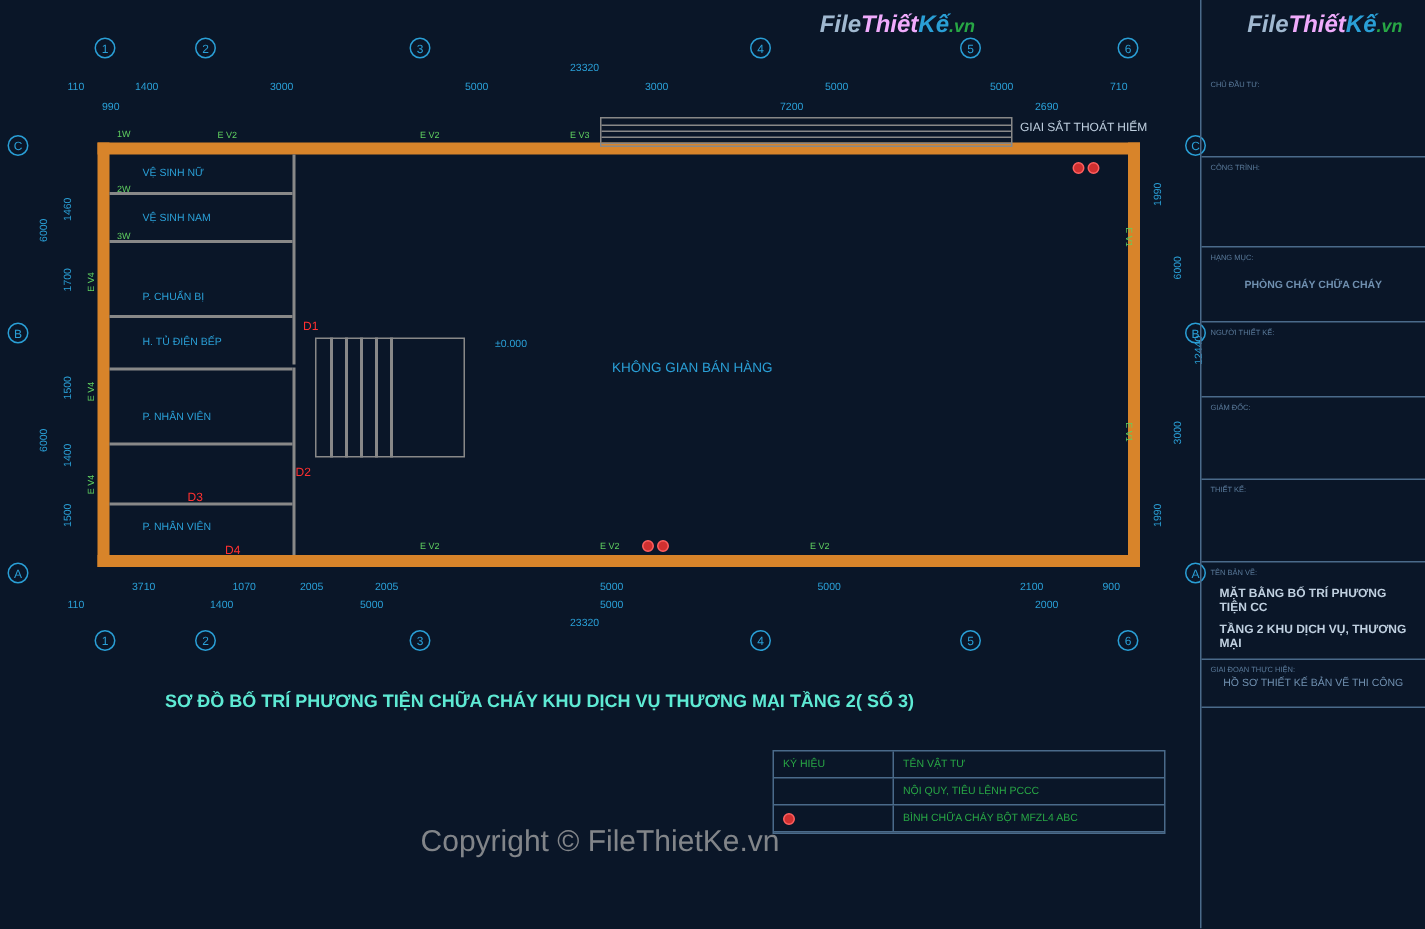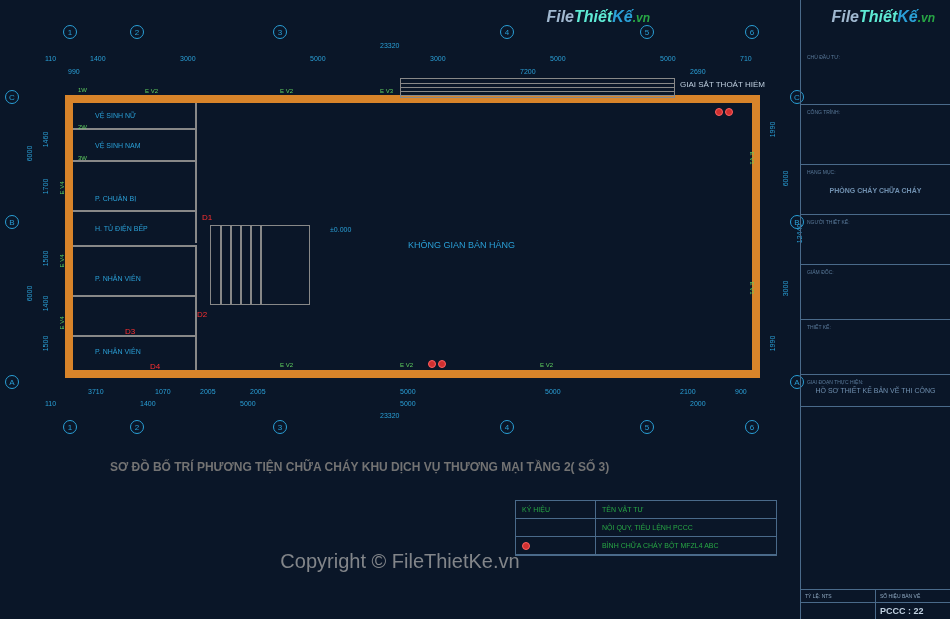--- a/index.html
+++ b/index.html
@@ -30,21 +30,21 @@
 }
 .logo {
   position: absolute;
   right: 10px;
   top: 8px;
   font-size: 16px;
   font-weight: bold;
   font-style: italic;
 }
 .logo .file { color: #a0b8d0; }
-.logo .thiet { color: #5eead4; }
+.logo .thiet { color: #f0abfc; }
 .logo .ke { color: #2a9fd6; }
 .logo .vn { color: #28a745; font-size: 12px; }
 .tb-section {
   border-bottom: 1px solid #4a6a8a;
   padding: 4px 6px;
   font-size: 6px;
   color: #7090b0;
 }
 .tb-label { font-size: 5px; color: #5a7a9a; text-transform: uppercase; }
 .tb-value { font-size: 7px; margin-top: 2px; }
@@ -80,21 +80,21 @@
 .door { position: absolute; color: #ff3030; font-size: 8px; }
 .room-label { position: absolute; color: #2a9fd6; font-size: 7px; }
 .exit-light { position: absolute; color: #60d060; font-size: 6px; }
 .stair {
   position: absolute;
   border: 1px solid #888;
 }
 .stair-line { position: absolute; background: #888; height: 1px; width: 100%; }
 .caption {
   position: absolute;
-  color: #737373;
+  color: #5eead4;
   font-size: 12px;
   font-weight: bold;
 }
 .legend {
   position: absolute;
   border: 1px solid #4a6a8a;
 }
 .legend-row { display: flex; border-bottom: 1px solid #4a6a8a; height: 18px; }
 .legend-cell { padding: 2px 6px; border-right: 1px solid #4a6a8a; color: #28a745; font-size: 7px; display: flex; align-items: center; }
 .legend-cell:last-child { border-right: none; }
@@ -288,27 +288,22 @@
   </div>
   <div class="tb-section" style="height:50px;">
     <div class="tb-label">NGƯỜI THIẾT KẾ:</div>
   </div>
   <div class="tb-section" style="height:55px;">
     <div class="tb-label">GIÁM ĐỐC:</div>
   </div>
   <div class="tb-section" style="height:55px;">
     <div class="tb-label">THIẾT KẾ:</div>
   </div>
+  <div class="tb-section" style="height:65px;">
+    <div class="tb-label">TÊN BẢN VẼ:</div>
+    <div class="drawing-title">MẶT BẰNG BỐ TRÍ PHƯƠNG TIỆN CC</div>
+    <div class="drawing-title" style="padding-top:0;">TẦNG 2 KHU DỊCH VỤ, THƯƠNG MẠI</div>
+  </div>
   <div class="tb-section" style="height:32px;">
     <div class="tb-label">GIAI ĐOẠN THỰC HIỆN:</div>
     <div class="tb-value" style="text-align:center;">HỒ SƠ THIẾT KẾ BẢN VẼ THI CÔNG</div>
   </div>
-  <div class="tb-sheet">
-    <div class="tb-sheet-row">
-      <div class="tb-sheet-cell">TỶ LỆ: NTS</div>
-      <div class="tb-sheet-cell">SỐ HIỆU BẢN VẼ</div>
-    </div>
-    <div class="tb-sheet-row">
-      <div class="tb-sheet-cell"></div>
-      <div class="tb-sheet-cell" style="font-size:9px; font-weight:bold; color:#c0d0e0;">PCCC : 22</div>
-    </div>
-  </div>
 </div>
 
 </body></html>

